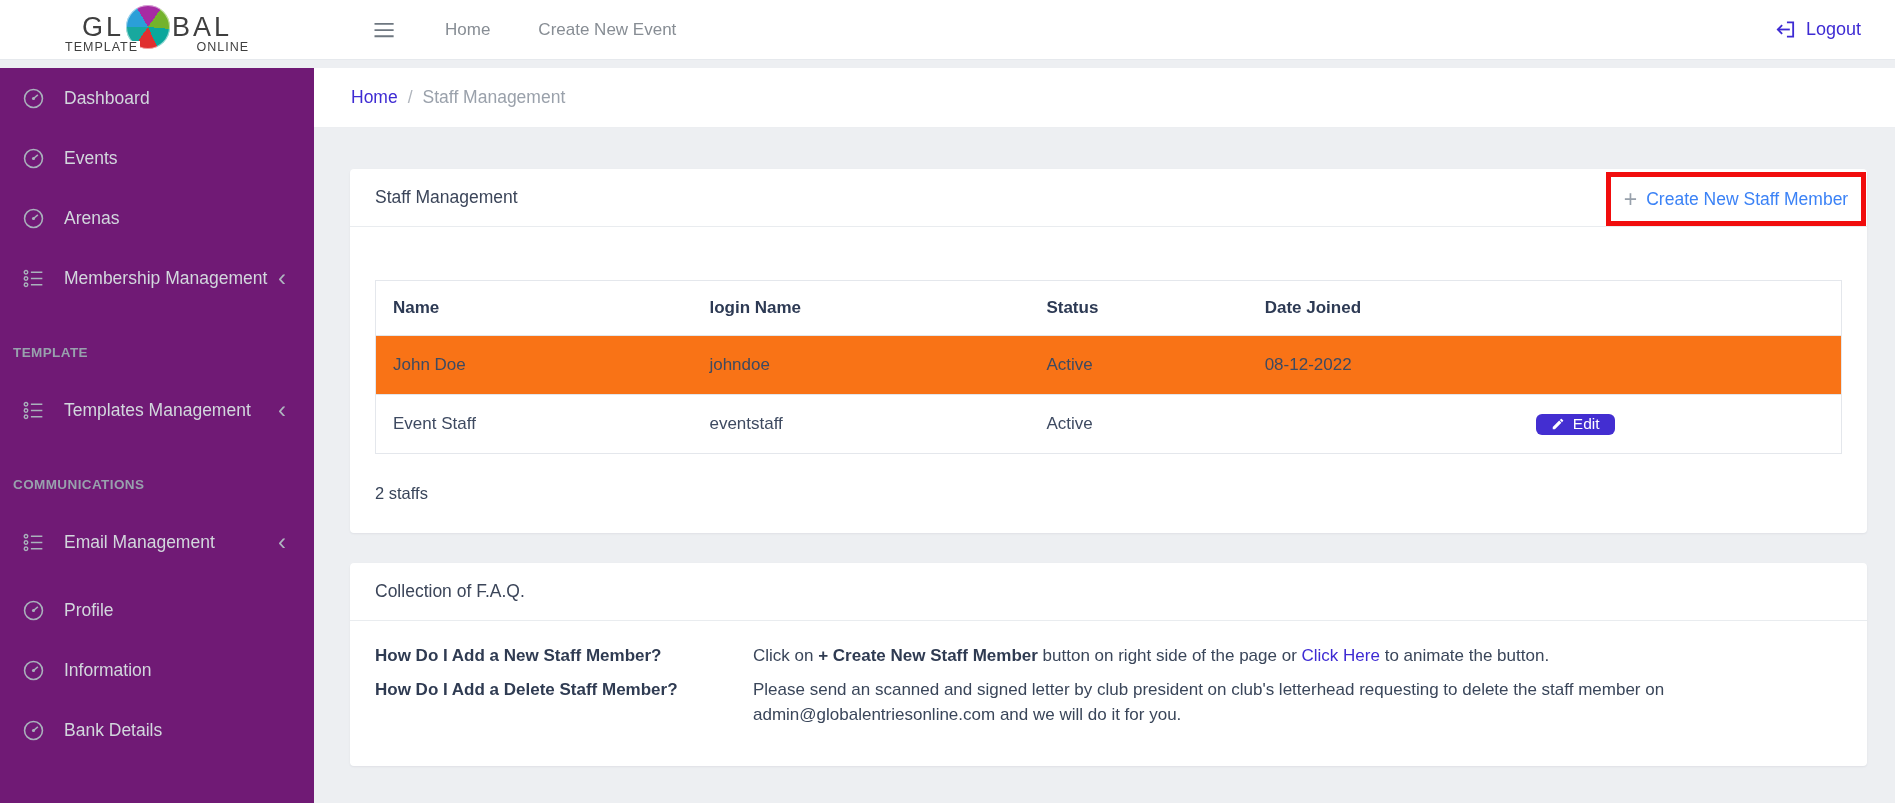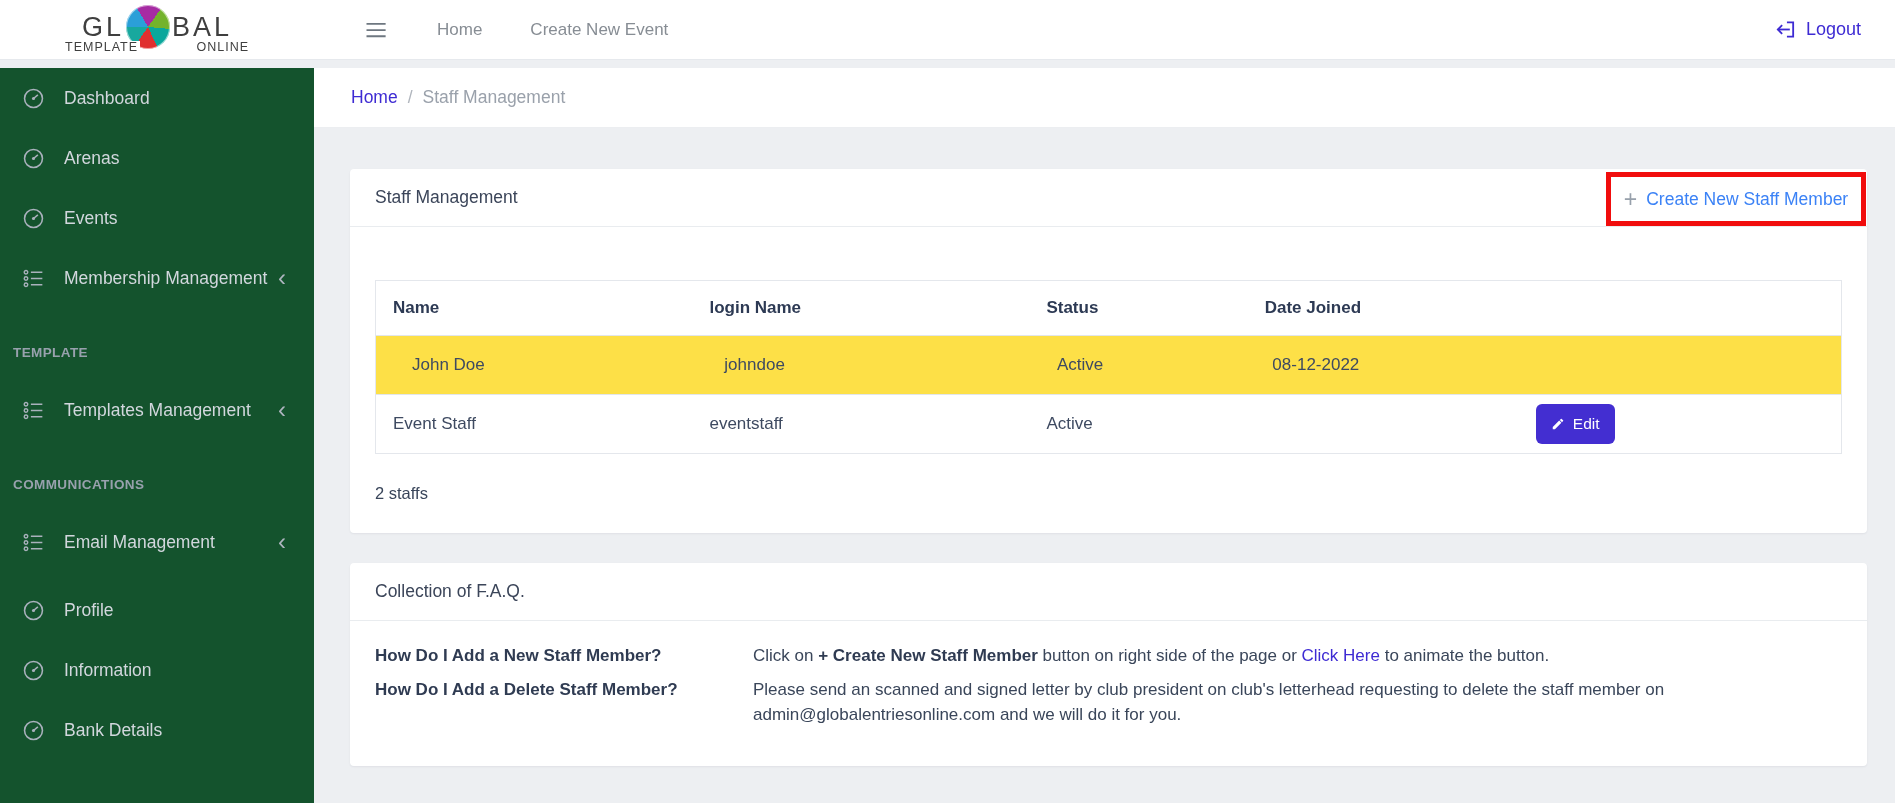--- a/index.html
+++ b/index.html
@@ -3,41 +3,41 @@
 <meta charset="utf-8">
 <style>
   * { margin:0; padding:0; box-sizing:border-box; }
   html,body { width:1895px; height:803px; overflow:hidden; }
   body { font-family:"Liberation Sans", sans-serif; background:#edeff2; }
   .app { position:relative; width:1895px; height:803px; overflow:hidden; }
 
   
   .topbar { position:absolute; top:0; left:0; width:1895px; height:60px;
             background:#ffffff; border-bottom:1px solid #e6e9ed; z-index:5;
-            display:flex; align-items:center; }
+            display:flex; align-items:center;gap:8px; }
   .logo-wrap { width:314px; display:flex; justify-content:center; align-items:center; }
   .logo { display:flex; flex-direction:column; align-items:center; line-height:1; }
   .logo-row1 { display:flex; align-items:center; }
   .logo-gl, .logo-bal { font-size:27px; letter-spacing:3px; color:#3f3f3f; font-weight:500; }
   .globe { width:44px; height:44px; border-radius:50%; margin:0 2px;
            background:conic-gradient(from -90deg,
              #2b9fd8 0 60deg, #a62ba3 60deg 125deg, #74b32c 125deg 185deg,
              #0aa79c 185deg 245deg, #e03030 245deg 305deg, #18a89e 305deg 360deg);
            box-shadow:inset 0 0 0 1px rgba(255,255,255,.55); }
   .logo-row2 { display:flex; justify-content:space-between; width:188px; margin-top:-8px; }
   .logo-entries, .logo-online { font-size:12.5px; letter-spacing:1px; color:#3f3f3f; background:#fff; padding:0 2px; }
   .topnav { display:flex; align-items:center; gap:48px; margin-left:48px; }
   .hamburger { display:flex; align-items:center; cursor:pointer; }
   .nav-link { font-size:17px; color:#878d94; cursor:pointer; }
   .logout { margin-left:auto; margin-right:34px; display:flex; align-items:center; gap:9px;
             color:#3e2bd3; font-size:18px; cursor:pointer; }
 
   
   .sidebar { position:absolute; top:68px; left:0; width:314px; height:735px;
-             background:#14532d; overflow:hidden; z-index:4; }
+             background:#701a75; overflow:hidden; z-index:4; }
   .side-item { height:60px; display:flex; align-items:center; padding:0 28px 0 20px;
                color:#d2d7dd; font-size:17.5px; cursor:pointer; }
   .side-icon { width:27px; height:27px; margin-right:17px; color:#a9b1bc; flex:0 0 auto;
                display:flex; align-items:center; justify-content:center; }
   .side-label { flex:1 1 auto; white-space:nowrap; overflow:hidden; }
   .side-chevron { color:#aeb5bf; font-size:24px; line-height:1; margin-left:8px; }
   .side-section { margin-top:24px; height:40px; display:flex; align-items:center;
                   padding-left:13px; color:#98a1ad; font-size:13.5px; font-weight:bold;
                   letter-spacing:.4px;text-align:right; }
   .after-section { margin-top:8px; }
@@ -62,24 +62,24 @@
                 font-family:inherit; }
   .create-plus { font-size:23px; color:#97a0ab; font-weight:300; line-height:1; }
   .create-label { font-size:17.5px; color:#3b82f6; white-space:nowrap; }
 
   .card-body1 { padding:53px 25px 0 25px; }
   .staff-table { border:1px solid #e4e7ec; font-size:17px; }
   .t-row { display:grid; grid-template-columns:21.6% 23% 14.9% 26% 1fr; align-items:center; }
   .t-head { height:54px; color:#2d3a54; font-weight:bold; background:#fff; }
   .t-cell { padding-left:17px; }
   .t-body-row { height:59px; color:#3e4a61; border-top:1px solid #e2e6ea; }
-  .row-alt { background:#fde047;padding-left:19px; }
+  .row-alt { background:#f97316; }
   .t-actions { display:flex; justify-content:flex-end; padding-right:14px; }
   .edit-btn { background:#432ed1; color:#ffffff; border:none; border-radius:6px;
-              height:40px; padding:0 15px; font-size:15.5px; font-family:inherit;
+              height:21px; padding:0 15px; font-size:15.5px; font-family:inherit;
               display:flex; align-items:center; gap:8px; cursor:pointer; }
   .count-text { padding:30px 0 30px 0; font-size:16.5px; color:#39455a; }
 
   .faq-card { margin-top:30px; }
   .faq-body { padding:22px 25px 30px 25px; }
   .faq-row { display:grid; grid-template-columns:378px 1fr; margin-bottom:9px; }
   .faq-q { font-size:17px; font-weight:bold; color:#2f3b52; line-height:25px; }
   .faq-a { font-size:17px; color:#3a465a; line-height:25px; }
   .faq-a b { color:#2f3b52; }
   .faq-link { color:#3e2bd3; cursor:pointer; }
@@ -138,32 +138,32 @@
     </div>
 
     <div class="side-item">
       <span class="side-icon">
         <svg width="25" height="25" viewBox="0 0 24 24">
             <circle cx="12" cy="12" r="8.6" fill="none" stroke="currentColor" stroke-width="1.5"></circle>
             <path d="M12 12l4.2-3.4" stroke="currentColor" stroke-width="1.5" fill="none"></path>
             <circle cx="12" cy="12" r="1.5" fill="currentColor"></circle>
           </svg>
       </span>
+      <span class="side-label">Events</span>
+    </div>
+
+    <div class="side-item">
+      <span class="side-icon">
+        <svg width="25" height="25" viewBox="0 0 24 24">
+            <circle cx="12" cy="12" r="8.6" fill="none" stroke="currentColor" stroke-width="1.5"></circle>
+            <path d="M12 12l4.2-3.4" stroke="currentColor" stroke-width="1.5" fill="none"></path>
+            <circle cx="12" cy="12" r="1.5" fill="currentColor"></circle>
+          </svg>
+      </span>
       <span class="side-label">Arenas</span>
-    </div>
-
-    <div class="side-item">
-      <span class="side-icon">
-        <svg width="25" height="25" viewBox="0 0 24 24">
-            <circle cx="12" cy="12" r="8.6" fill="none" stroke="currentColor" stroke-width="1.5"></circle>
-            <path d="M12 12l4.2-3.4" stroke="currentColor" stroke-width="1.5" fill="none"></path>
-            <circle cx="12" cy="12" r="1.5" fill="currentColor"></circle>
-          </svg>
-      </span>
-      <span class="side-label">Events</span>
     </div>
 
     <div class="side-item">
       <span class="side-icon">
         <svg width="25" height="25" viewBox="0 0 24 24">
             <path d="M9.5 6h11M9.5 12h11M9.5 18h11" stroke="currentColor" stroke-width="1.5" fill="none"></path>
             <circle cx="4.8" cy="6" r="1.7" fill="none" stroke="currentColor" stroke-width="1.3"></circle>
             <circle cx="4.8" cy="12" r="1.7" fill="none" stroke="currentColor" stroke-width="1.3"></circle>
             <circle cx="4.8" cy="18" r="1.7" fill="none" stroke="currentColor" stroke-width="1.3"></circle>
           </svg>

